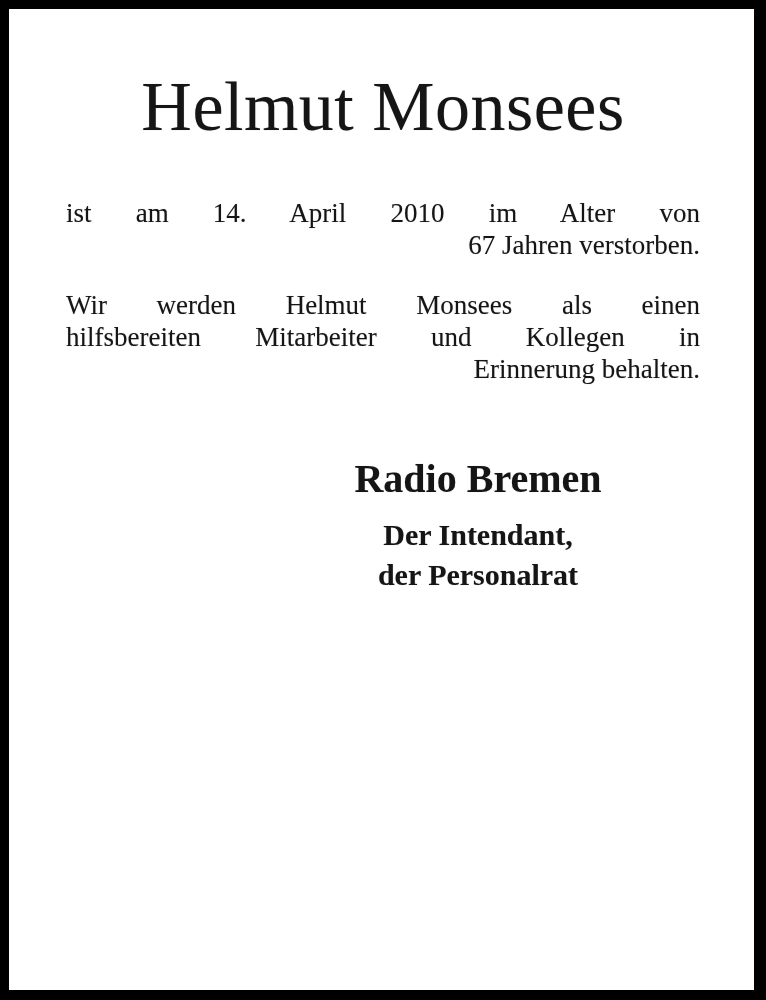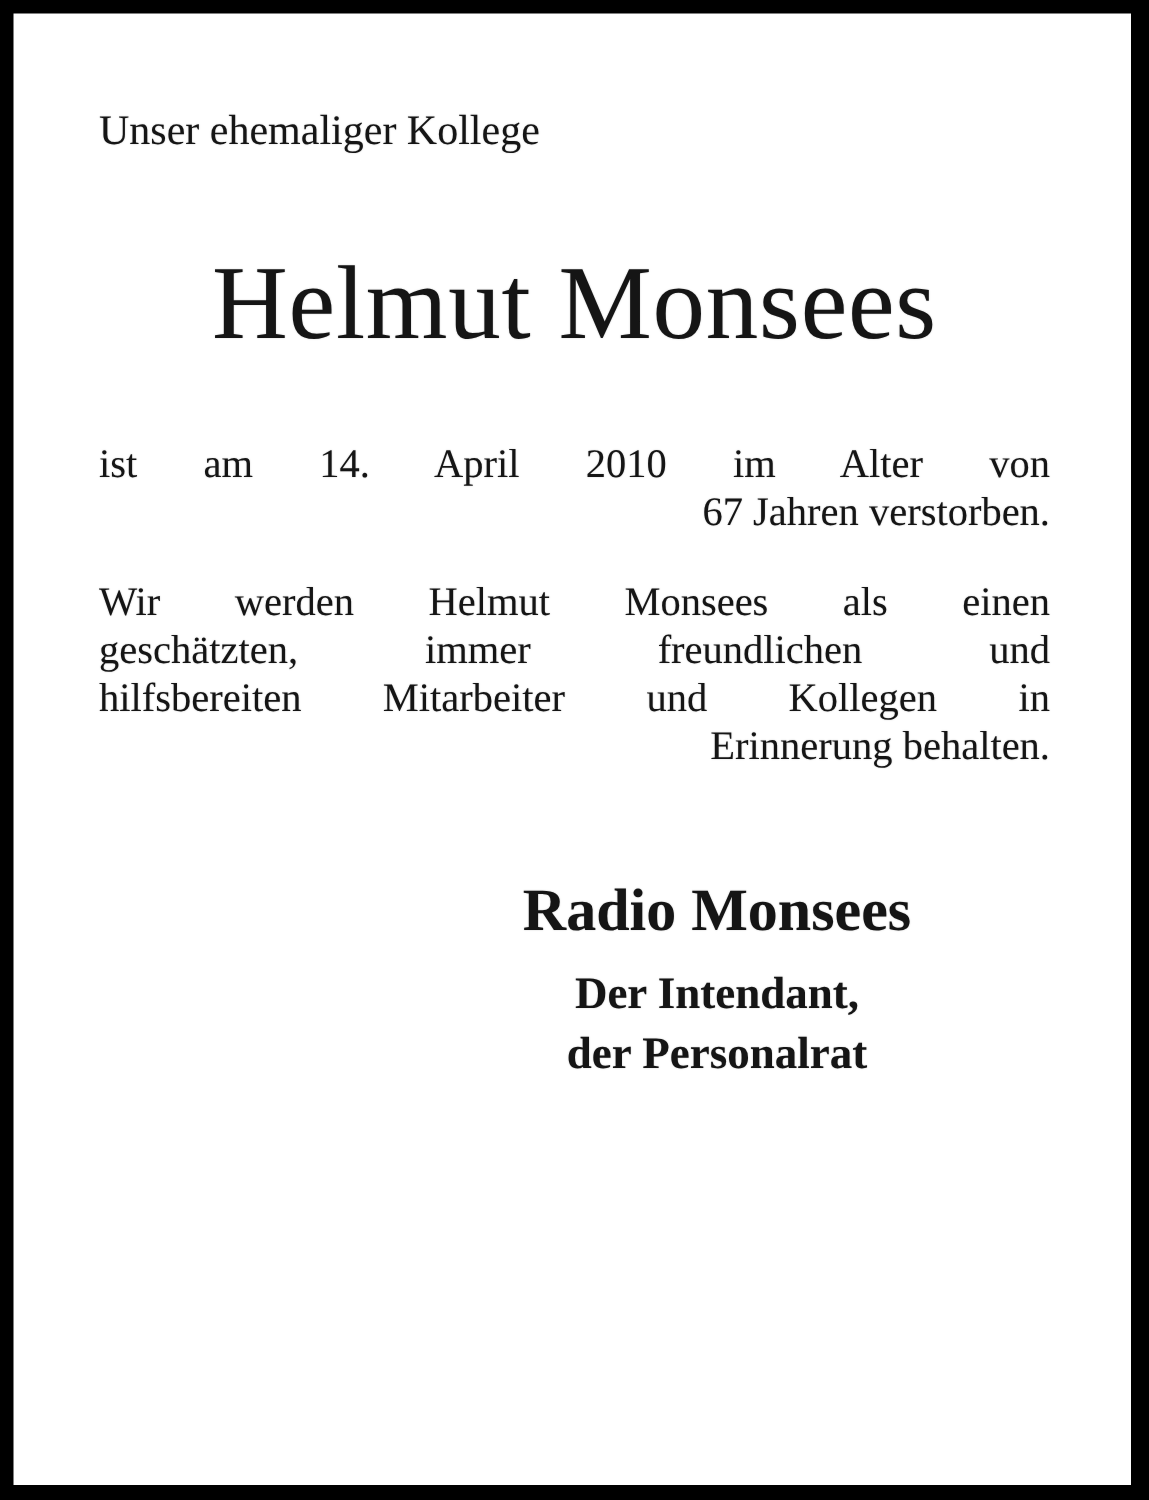--- a/index.html
+++ b/index.html
@@ -74,39 +74,37 @@
     font-weight: bold;
     text-shadow: 0 0 1px rgba(60,60,60,0.35);
   }
 </style>
 </head>
 <body>
 
 <div class="page">
   <div class="notice">
 
-    <div class="kicker">Unser ehemaliger Kollege</div>
 
     <h1 class="name">Helmut Monsees</h1>
 
     <div class="para para-death">
       <div class="jline">ist am 14. April 2010 im Alter von</div>
       <div class="lline">67 Jahren verstorben.</div>
     </div>
 
 
     <div class="para para-remember">
       <div class="jline">Wir werden Helmut Monsees als einen</div>
-      <div class="jline">geschätzten, immer freundlichen und</div>
       <div class="jline">hilfsbereiten Mitarbeiter und Kollegen in</div>
       <div class="lline">Erinnerung behalten.</div>
     </div>
 
     <div class="signature">
-      <div class="company">Radio Monsees</div>
+      <div class="company">Radio Bremen</div>
       <div class="sig-lines">
         <div>Der Intendant,</div>
         <div>der Personalrat</div>
       </div>
     </div>
 
   </div>
 </div>
 
 </body></html>

